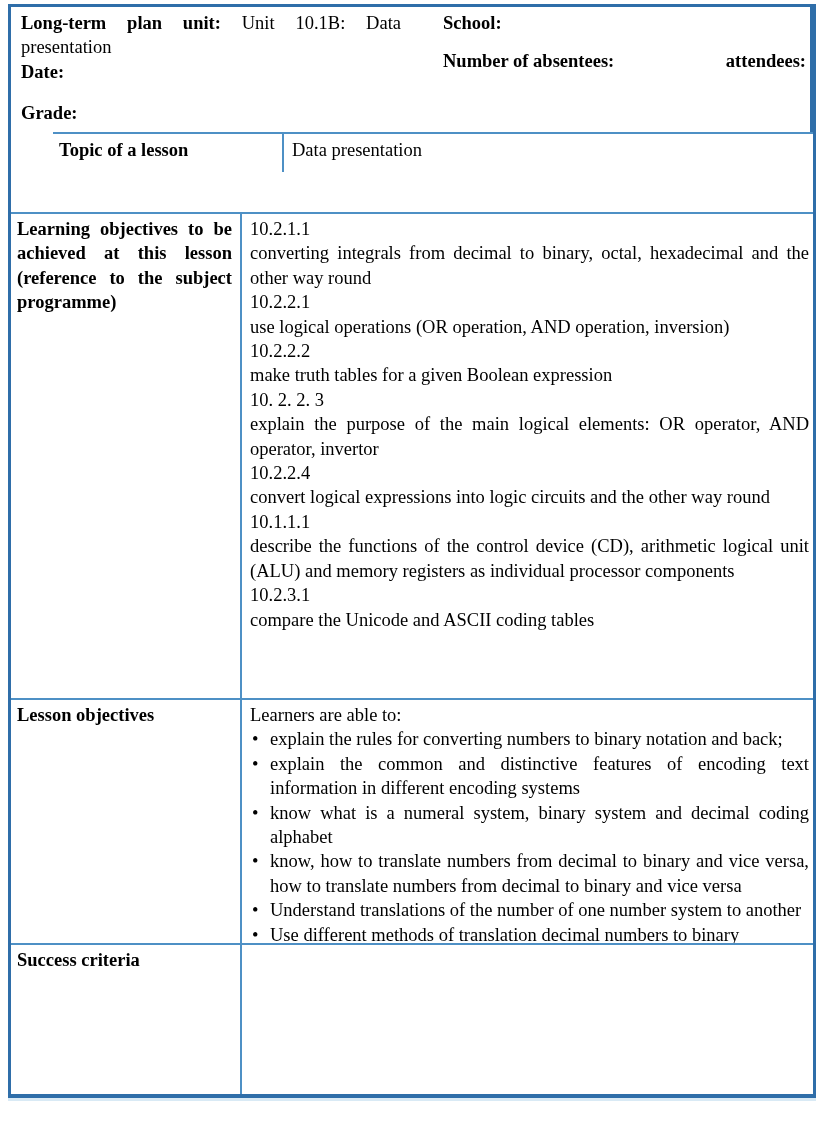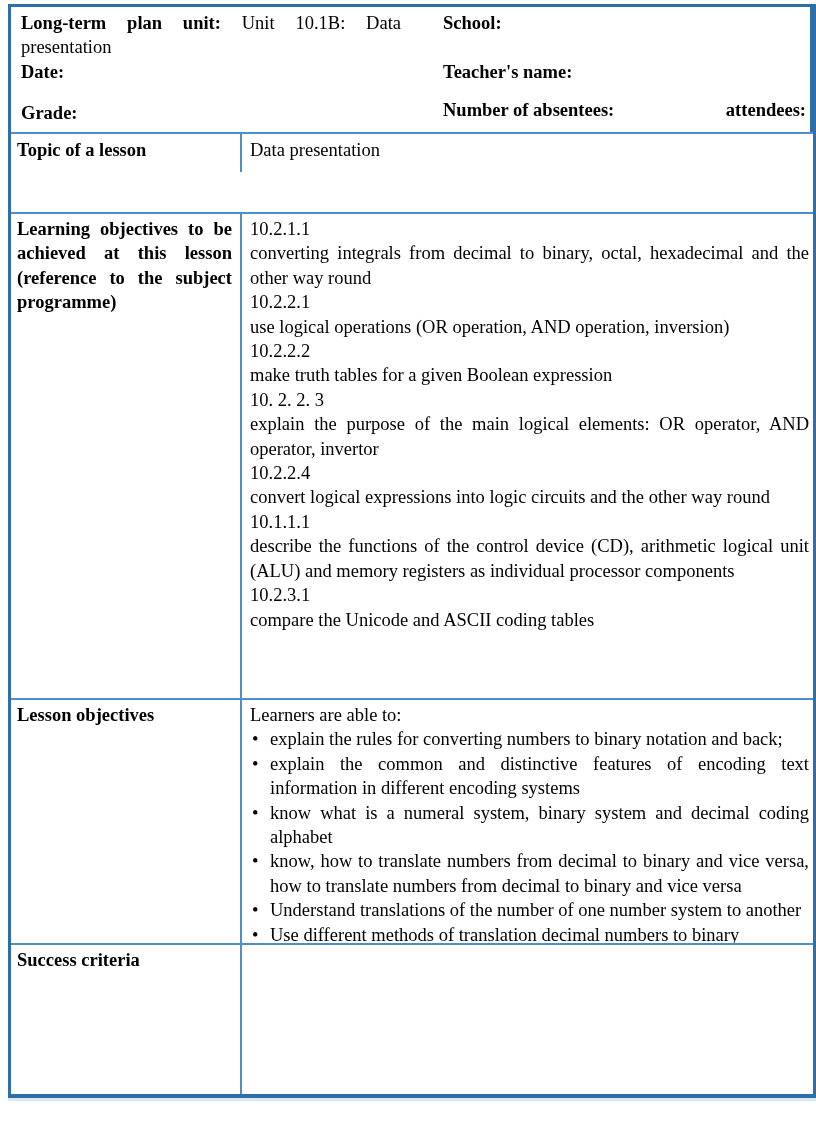--- a/index.html
+++ b/index.html
@@ -38,21 +38,21 @@
   
   .row-header{height:125px;border-right:3px solid var(--border-outer);}
   .hdr-left{width:390px;flex:0 0 390px;padding:4px 0 0 10px;}
   .hdr-right{flex:1 1 auto;padding:4px 4px 0 42px;min-width:0;}
   .hdr-line{text-align:justify;}
   .lbl{font-weight:bold;}
   .hdr-grade{margin-top:16.5px;}
   .hdr-teacher{margin-top:24.4px;}
   .hdr-absent{margin-top:14px;display:flex;justify-content:space-between;text-align:center;}
   
-  .row-topic{height:40px;}
+  .row-topic{height:40px;margin-left:42px;}
   .row-topic .cell-label,.row-topic .cell-value{padding-top:4px;}
   .row-learning{height:486px;margin-top:40px;}
   .row-lesson{height:245px;}
   .jline{text-align:justify;}
   .sc-line{text-align:justify;}
   ul.bullets{list-style:none;}
   ul.bullets li{display:flex;align-items:flex-start;}
   .li-marker{flex:0 0 20px;padding-left:2px;}
   .li-text{flex:1 1 auto;text-align:justify;min-width:0;}
 </style>
@@ -62,21 +62,20 @@
 <div class="lesson-table">
 
   <div class="trow row-header">
     <div class="hdr-left">
       <p class="hdr-line"><span class="lbl">Long-term plan unit:</span> <span>Unit 10.1B: Data presentation</span></p>
       <p class="lbl">Date:</p>
       <p class="lbl hdr-grade">Grade:</p>
     </div>
     <div class="hdr-right">
       <p class="lbl">School:</p>
-      <p class="lbl hdr-teacher">Teacher's name:</p>
       <p class="hdr-absent">
           <span class="lbl">Number of absentees:</span>
           <span class="lbl">attendees:</span>
         </p>
     </div>
   </div>
 
   <div class="trow row-topic">
     <div class="cell-label">Topic of a lesson</div>
     <div class="cell-value">Data presentation</div>

